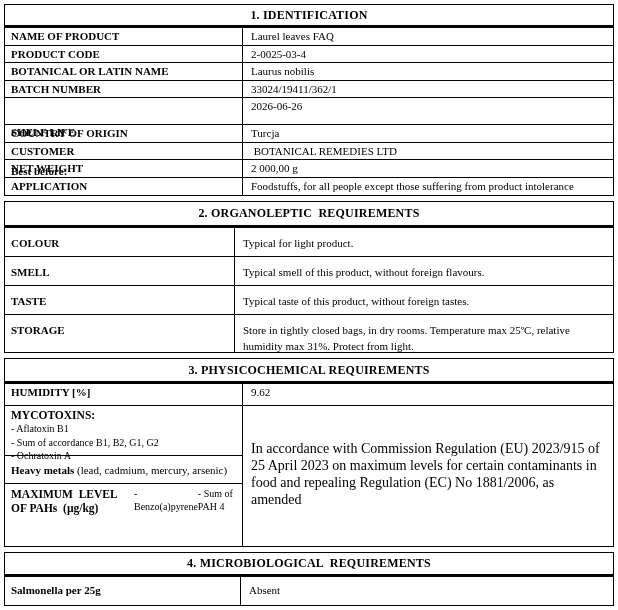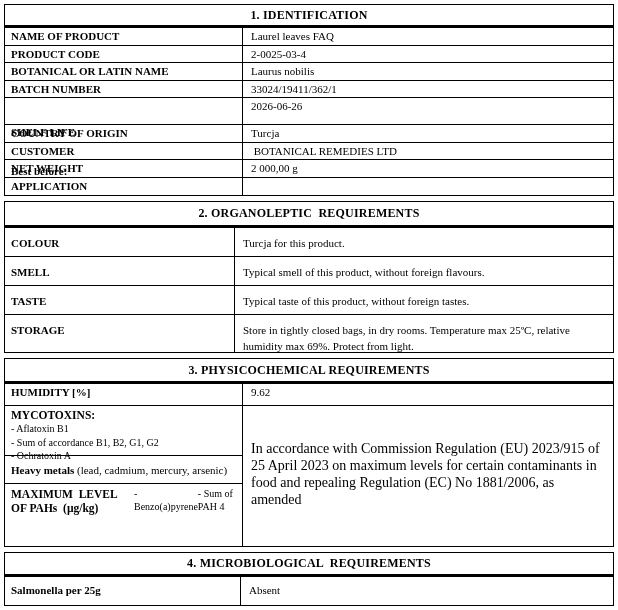--- a/index.html
+++ b/index.html
@@ -99,40 +99,41 @@
     <div class="row">
       <div class="cell label">CUSTOMER</div>
       <div class="cell value"> BOTANICAL REMEDIES LTD</div>
     </div>
     <div class="row">
       <div class="cell label">NET WEIGHT</div>
       <div class="cell value">2 000,00 g</div>
     </div>
     <div class="row">
       <div class="cell label">APPLICATION</div>
+      <div class="cell value">Foodstuffs, for all people except those suffering from product intolerance</div>
     </div>
   </div>
 
   <div class="section s2">
     <div class="section-header">2. ORGANOLEPTIC  REQUIREMENTS</div>
     <div class="row">
       <div class="cell label">COLOUR</div>
-      <div class="cell value">Turcja for this product.</div>
+      <div class="cell value">Typical for light product.</div>
     </div>
     <div class="row">
       <div class="cell label">SMELL</div>
       <div class="cell value">Typical smell of this product, without foreign flavours.</div>
     </div>
     <div class="row">
       <div class="cell label">TASTE</div>
       <div class="cell value">Typical taste of this product, without foreign tastes.</div>
     </div>
     <div class="row tall">
       <div class="cell label">STORAGE</div>
-      <div class="cell value">Store in tightly closed bags, in dry rooms. Temperature max 25ºC, relative humidity max 69%. Protect from light.</div>
+      <div class="cell value">Store in tightly closed bags, in dry rooms. Temperature max 25ºC, relative humidity max 31%. Protect from light.</div>
     </div>
   </div>
 
   <div class="section s3">
     <div class="section-header">3. PHYSICOCHEMICAL REQUIREMENTS</div>
     <div class="row humidity">
       <div class="cell label">HUMIDITY [%]</div>
       <div class="cell value">9.62</div>
     </div>
     <div class="s3-merged">

